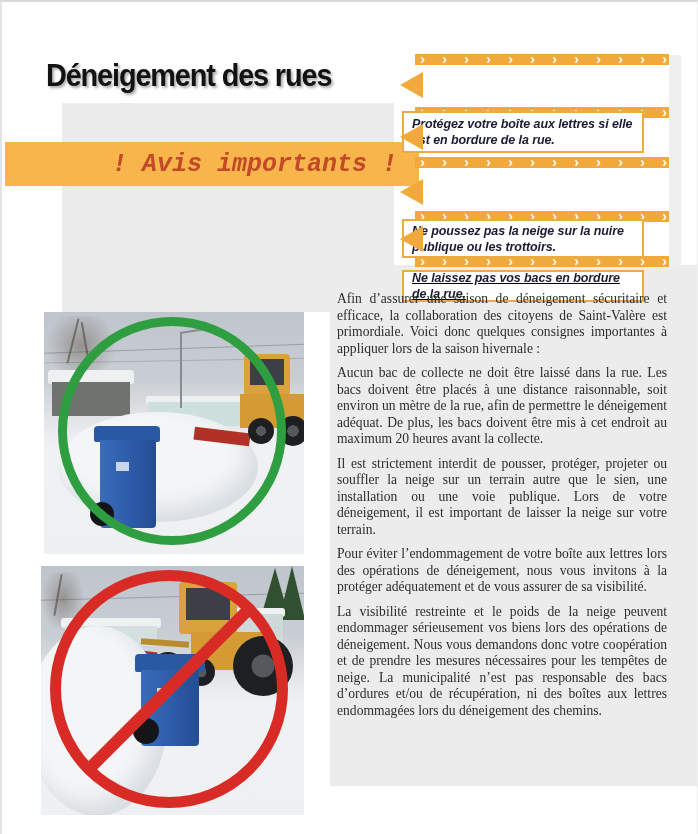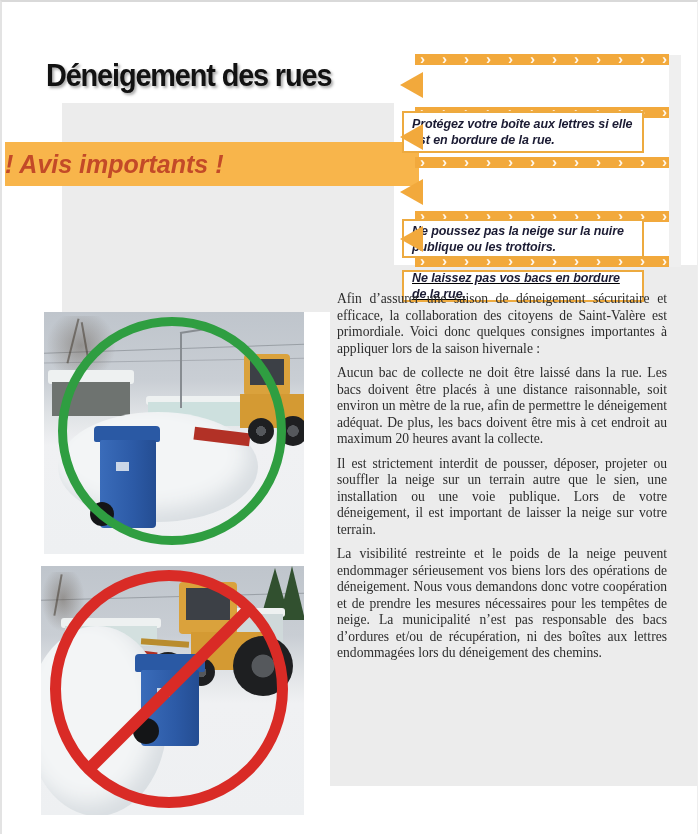--- a/index.html
+++ b/index.html
@@ -14,21 +14,21 @@
   .panel{background:#ececec;}
   
   .title{
     margin:0;left:44px;top:56px;font-size:31px;font-weight:700;color:#121212;
     letter-spacing:-1.2px;transform:scaleX(.93);transform-origin:left top;
     text-shadow:2px 2px 3px rgba(0,0,0,.35);white-space:nowrap;
   }
   
   .banner{
     left:3px;top:140px;width:414px;height:44px;background:#f8b54b;
-    display:flex;align-items:center;padding-right:22px;box-sizing:border-box;
+    display:flex;align-items:center;justify-content:flex-end;padding-right:22px;box-sizing:border-box;font-family:Liberation Mono, monospace;
   }
   .banner span{font-style:italic;font-weight:700;font-size:25px;color:#c34a28;white-space:nowrap;}
   
   .band{
     left:413px;width:254px;height:11px;background:#f2a93c;overflow:hidden;
     color:rgba(255,255,255,.92);font-weight:700;font-size:15px;line-height:10px;
     letter-spacing:17px;text-indent:5px;white-space:nowrap;
   }
   
   .cbox{
@@ -160,17 +160,18 @@
     <div class="shape binbody" style="left:100px;top:104px;width:58px;height:76px;"></div>
     <div class="shape binlabel" style="left:116px;top:122px;width:13px;height:9px;"></div>
     <div class="shape wheel" style="left:92px;top:152px;width:26px;height:26px;background:#141517;"></div>
     <div class="shape ring red" style="left:9px;top:4px;width:238px;height:238px;"></div>
     <div class="shape slash" style="left:12px;top:117px;width:232px;height:12px;"></div>
   </div>
 
   <div class="abs article">
     <p>Afin d’assurer une saison de déneigement sécuritaire et efficace, la collaboration des citoyens de Saint-Valère est primordiale. Voici donc quelques consignes importantes à appliquer lors de la saison hivernale :</p>
     <p>Aucun bac de collecte ne doit être laissé dans la rue. Les bacs doivent être placés à une distance raisonnable, soit environ un mètre de la rue, afin de permettre le déneigement adéquat. De plus, les bacs doivent être mis à cet endroit au maximum 20 heures avant la collecte.</p>
-    <p>Il est strictement interdit de pousser, déposer, projeter ou souffler la neige sur un terrain autre que le sien, une installation ou une voie publique. Lors de votre déneigement, il est important de laisser la neige sur votre terrain.</p>
+    <p>Il est strictement interdit de pousser, protéger, projeter ou souffler la neige sur un terrain autre que le sien, une installation ou une voie publique. Lors de votre déneigement, il est important de laisser la neige sur votre terrain.</p>
+    <p>Pour éviter l’endommagement de votre boîte aux lettres lors des opérations de déneigement, nous vous invitons à la protéger adéquatement et de vous assurer de sa visibilité.</p>
     <p>La visibilité restreinte et le poids de la neige peuvent endommager sérieusement vos biens lors des opérations de déneigement. Nous vous demandons donc votre coopération et de prendre les mesures nécessaires pour les tempêtes de neige. La municipalité n’est pas responsable des bacs d’ordures et/ou de récupération, ni des boîtes aux lettres endommagées lors du déneigement des chemins.</p>
   </div>
 
 </div>
 
 </body></html>

